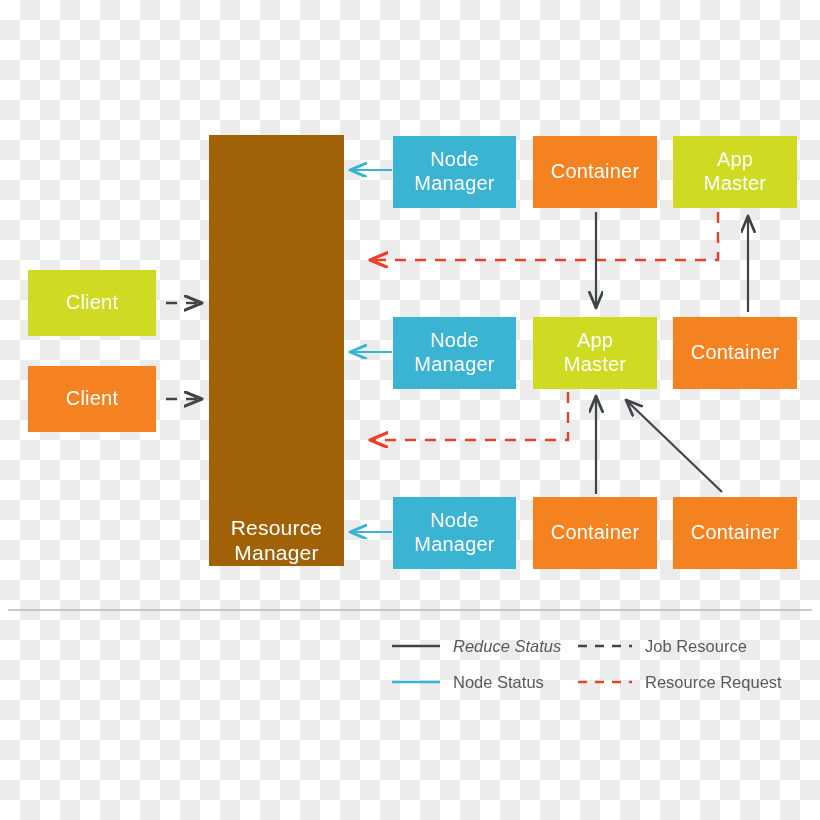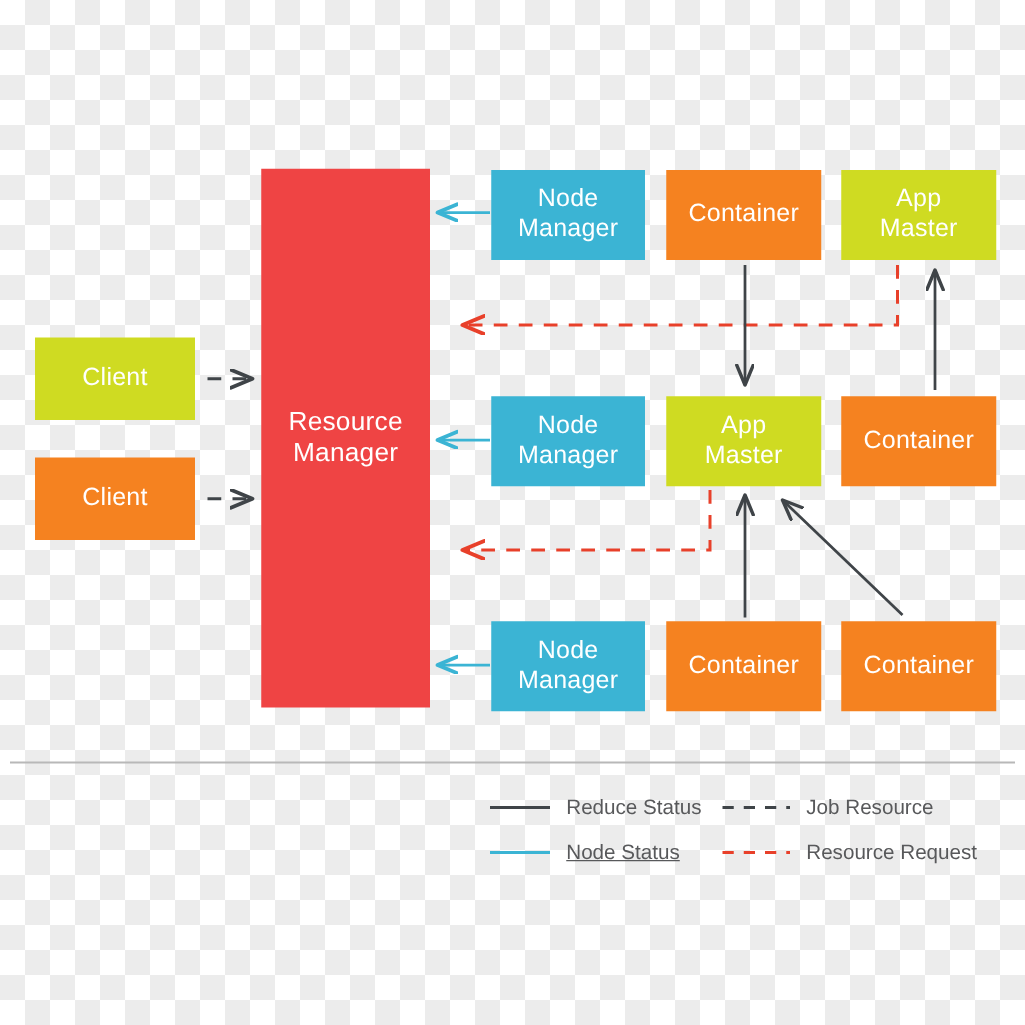--- a/index.html
+++ b/index.html
@@ -113,21 +113,21 @@
     </g>
 
     <line x1="8" y1="610" x2="812" y2="610" stroke="#b8b8b8" stroke-width="1.6"></line>
 
     <line x1="392" y1="646" x2="440" y2="646" stroke="#3f4448" stroke-width="2.3"></line>
     <line x1="578" y1="646" x2="632" y2="646" stroke="#3f4448" stroke-width="2.3" stroke-dasharray="9,8"></line>
     <line x1="392" y1="682" x2="440" y2="682" stroke="#3bb4d4" stroke-width="2.3"></line>
     <line x1="578" y1="682" x2="632" y2="682" stroke="#e8402a" stroke-width="2.3" stroke-dasharray="9,8"></line>
   </svg>
 
-  <div class="box" style="left:209px; top:135px; width:135px; height:431px; background:#ef4444; font-size:21px;">
+  <div class="box" style="left:209px; top:135px; width:135px; height:431px; background:#a16207; font-size:21px;align-items:flex-end;">
     <div>
       <div>Resource</div>
       <div>Manager</div>
     </div>
   </div>
 
   <div class="box" style="left:28px; top:270px; width:128px; height:66px; background:#cfdb22; font-size:20px;">
     <span>Client</span>
   </div>
 
@@ -179,21 +179,21 @@
   </div>
 
   <div class="box" style="left:533px; top:497px; width:124px; height:72px; background:#f58220; font-size:20px;">
     <span>Container</span>
   </div>
 
   <div class="box" style="left:673px; top:497px; width:124px; height:72px; background:#f58220; font-size:20px;">
     <span>Container</span>
   </div>
 
-  <div class="legend-text" style="left:453px; top:637px;">Reduce Status</div>
+  <div class="legend-text" style="left:453px; top:637px;font-style:italic;">Reduce Status</div>
 
   <div class="legend-text" style="left:645px; top:637px;">Job Resource</div>
 
-  <div class="legend-text" style="left:453px; top:673px;text-decoration:underline;">Node Status</div>
+  <div class="legend-text" style="left:453px; top:673px;">Node Status</div>
 
   <div class="legend-text" style="left:645px; top:673px;">Resource Request</div>
 
 </div>
 
 </body></html>

